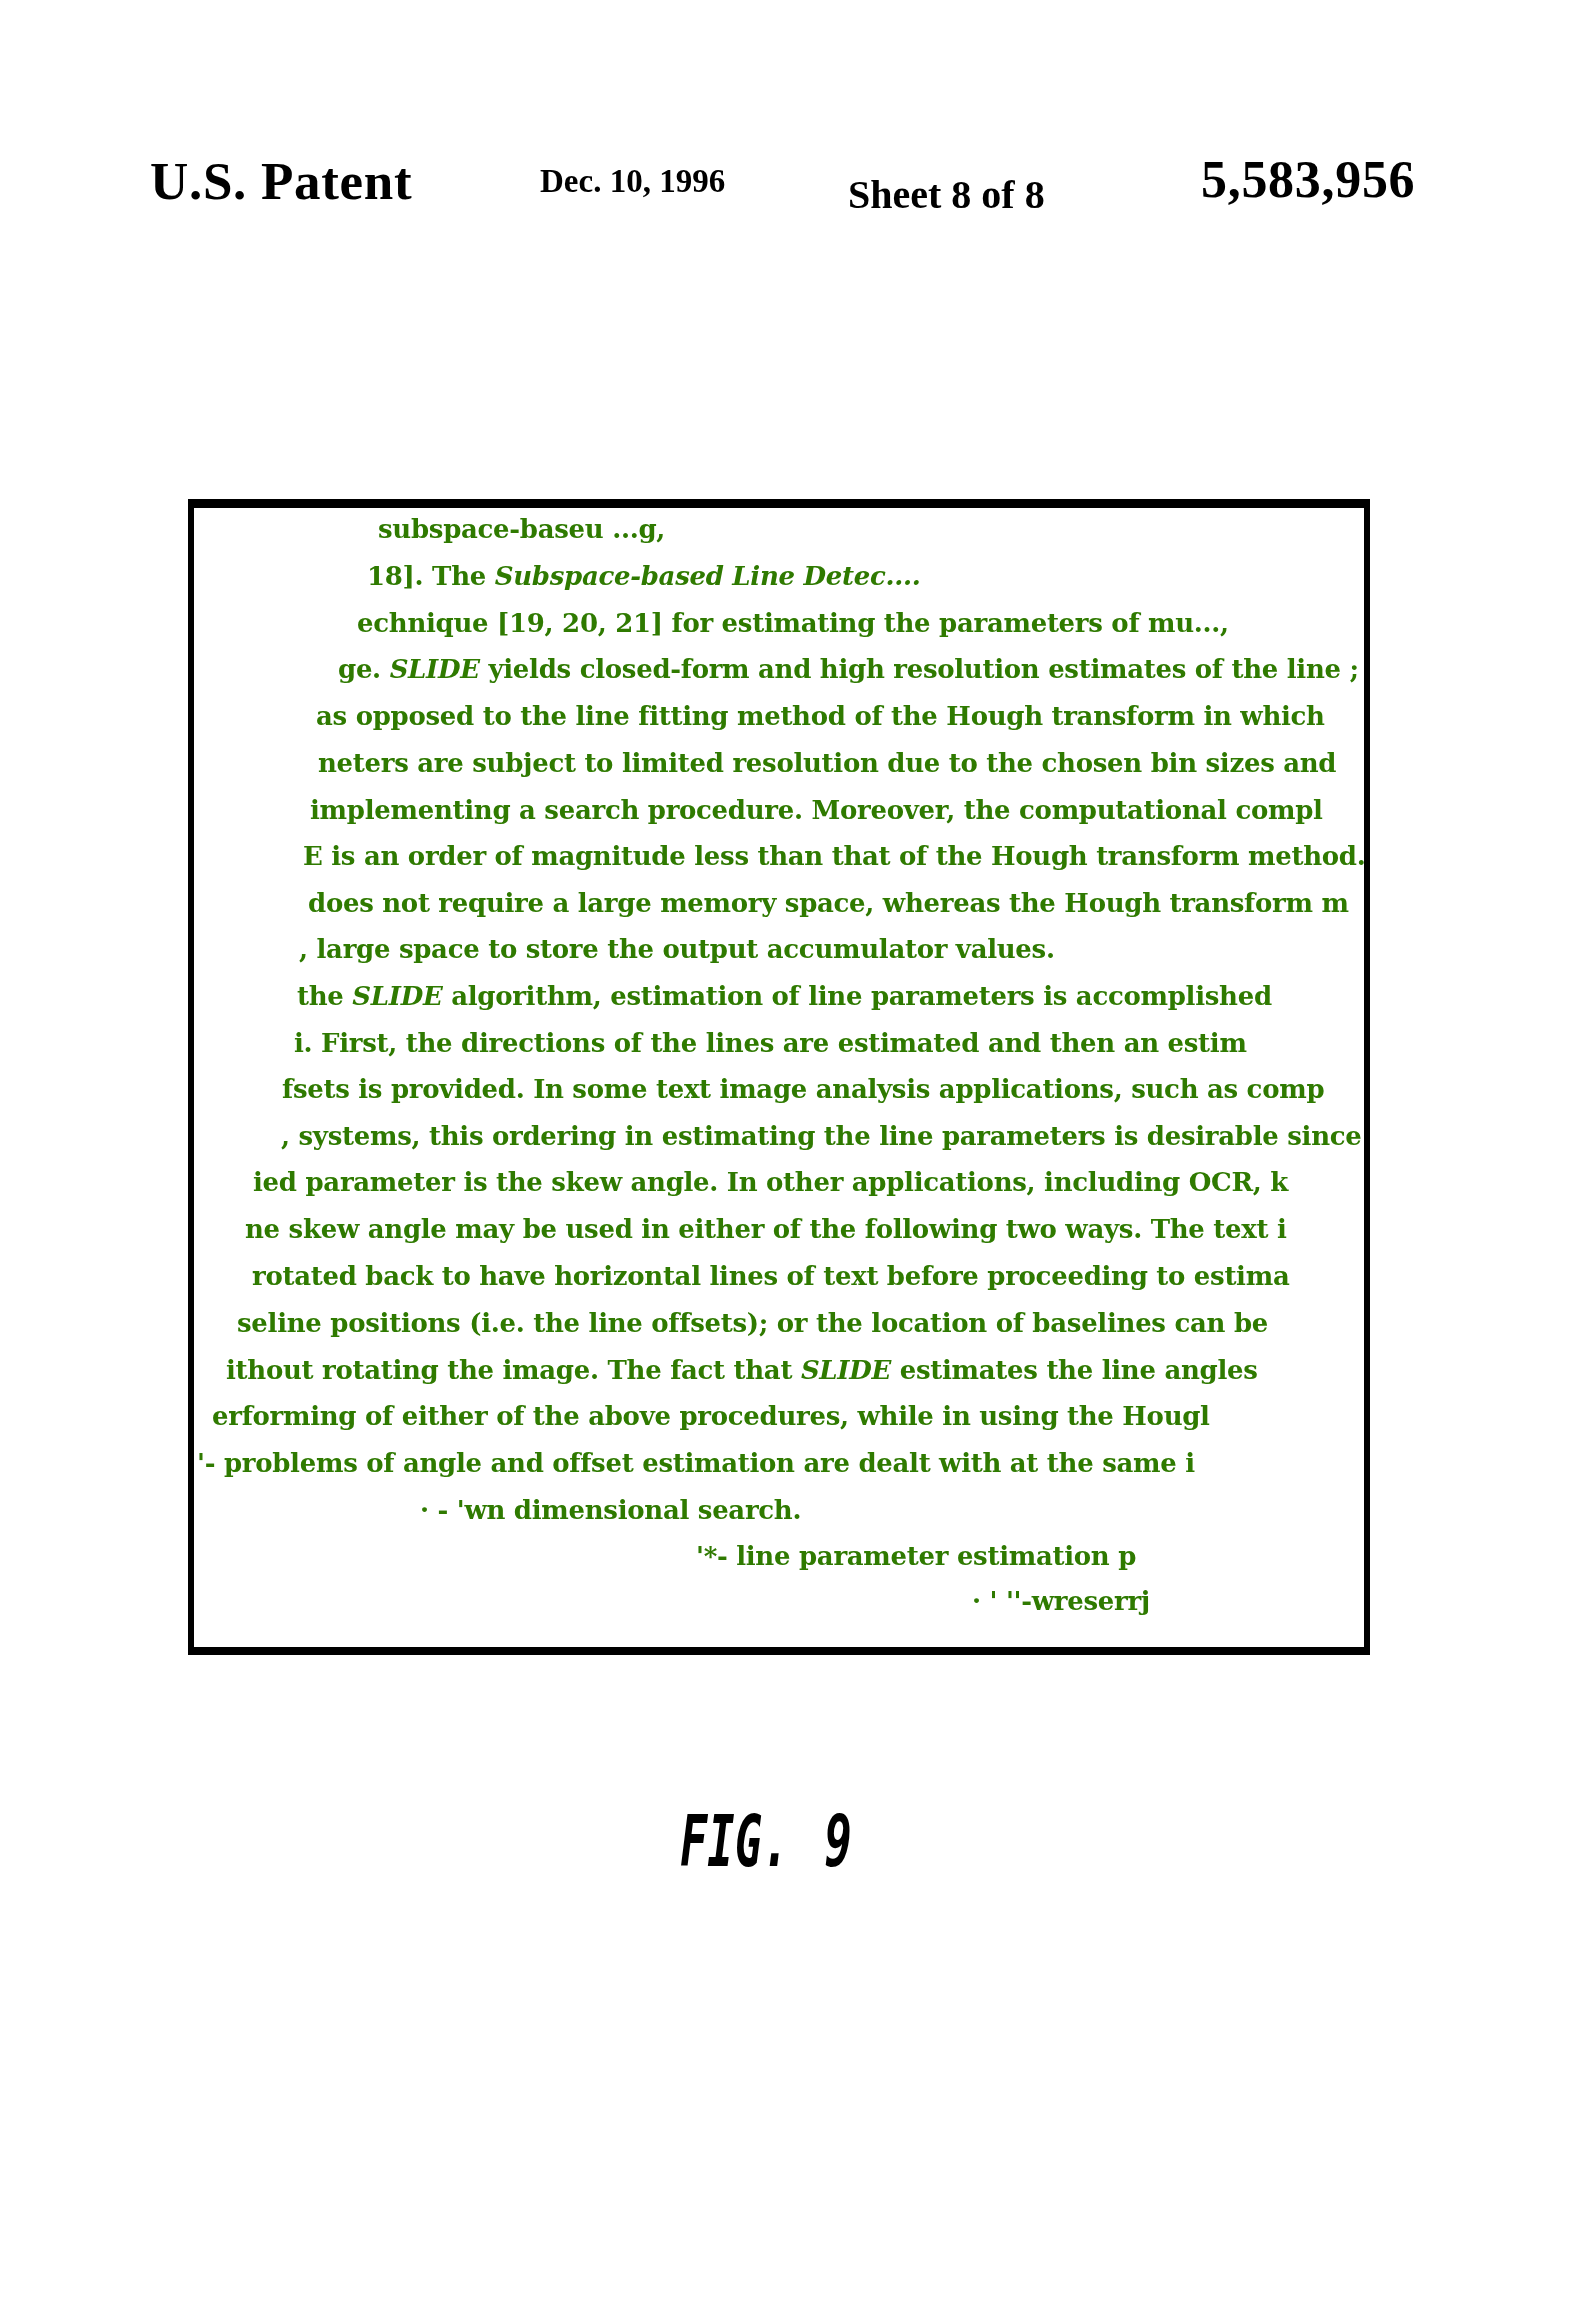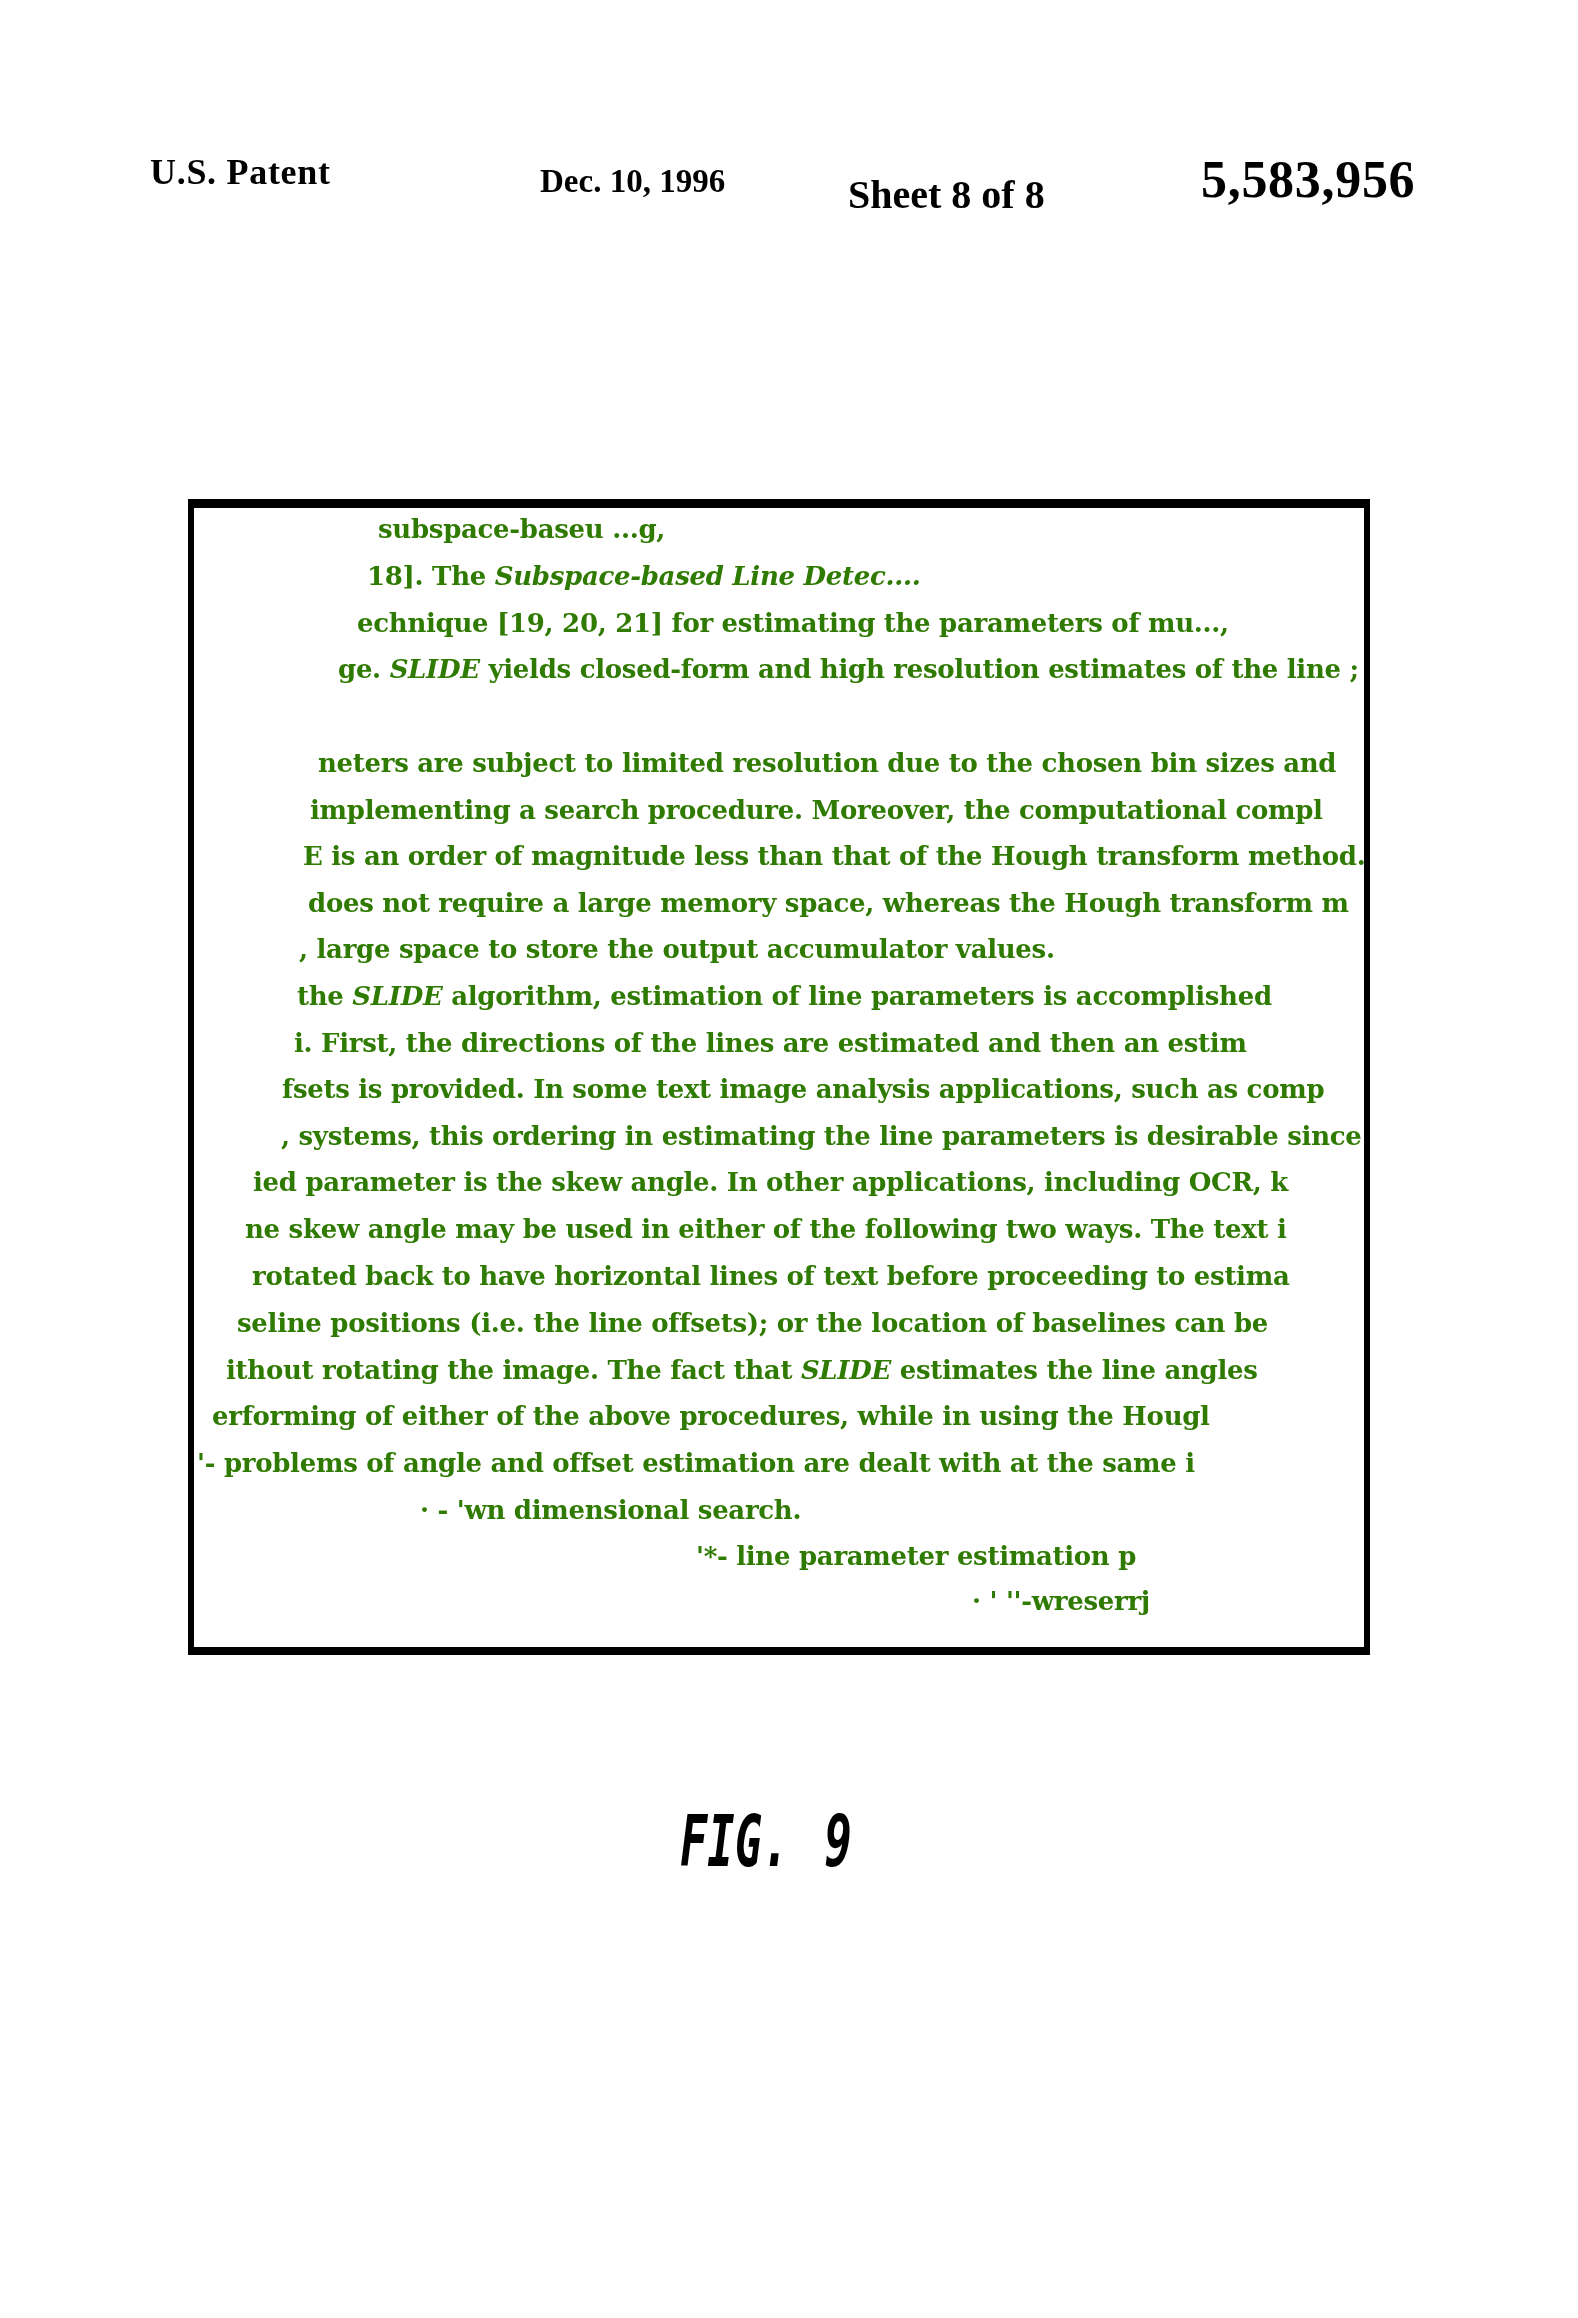--- a/index.html
+++ b/index.html
@@ -8,21 +8,21 @@
     width: 1578px;
     height: 2319px;
     background: #ffffff;
     font-family: "Liberation Serif", serif;
     color: #000;
     overflow: hidden;
   }
 
   
   .hdr { position: absolute; white-space: nowrap; font-weight: bold; color: #000; }
-  .hdr-title   { left: 150px;  top: 151px; font-size: 36px; letter-spacing: 0.7px; }
+  .hdr-title   { left: 150px;  top: 151px; font-size: 53px; letter-spacing: 0.7px; }
   .hdr-date    { left: 540px;  top: 163px; font-size: 33px; }
   .hdr-sheet   { left: 848px; top: 171px; font-size: 40px; }
   .hdr-patnum  { left: 1201px; top: 150px; font-size: 52px; letter-spacing: 0.7px; }
 
   
   .figure-box {
     position: absolute;
     left: 188px; top: 499px;
     width: 1182px; height: 1156px;
     box-sizing: border-box;
@@ -71,20 +71,21 @@
   <div class="hdr hdr-date">Dec. 10, 1996</div>
   <div class="hdr hdr-sheet">Sheet 8 of 8</div>
   <div class="hdr hdr-patnum">5,583,956</div>
 
   <div class="figure-box"></div>
   <div class="scan-layer">
       <div class="scan-line" style="left: 378px; top: 514px;"><span>subspace-baseu ...g,</span></div>
       <div class="scan-line" style="left: 367px; top: 561px;"><span>18]. The </span><span class="it">Subspace-based Line Detec....</span></div>
       <div class="scan-line" style="left: 357px; top: 608px;"><span>echnique [19, 20, 21] for estimating the parameters of mu...,</span></div>
       <div class="scan-line" style="left: 338px; top: 654px;"><span>ge. </span><span class="it">SLIDE</span><span> yields closed-form and high resolution estimates of the line ;</span></div>
+      <div class="scan-line" style="left: 316px; top: 701px;"><span>as opposed to the line fitting method of the Hough transform in which</span></div>
       <div class="scan-line" style="left: 318px; top: 748px;"><span>neters are subject to limited resolution due to the chosen bin sizes and</span></div>
       <div class="scan-line" style="left: 310px; top: 795px;"><span>implementing a search procedure. Moreover, the computational compl</span></div>
       <div class="scan-line" style="left: 303px; top: 841px;"><span>E is an order of magnitude less than that of the Hough transform method.</span></div>
       <div class="scan-line" style="left: 308px; top: 888px;"><span>does not require a large memory space, whereas the Hough transform m</span></div>
       <div class="scan-line" style="left: 299px; top: 934px;"><span>, large space to store the output accumulator values.</span></div>
       <div class="scan-line" style="left: 297px; top: 981px;"><span>the </span><span class="it">SLIDE</span><span> algorithm, estimation of line parameters is accomplished</span></div>
       <div class="scan-line" style="left: 294px; top: 1028px;"><span>i.  First, the directions of the lines are estimated and then an estim</span></div>
       <div class="scan-line" style="left: 282px; top: 1074px;"><span>fsets is provided. In some text image analysis applications, such as comp</span></div>
       <div class="scan-line" style="left: 272px; top: 1121px; margin-left: 9px;"><span>, systems, this ordering in estimating the line parameters is desirable since</span></div>
       <div class="scan-line" style="left: 253px; top: 1167px;"><span>ied parameter is the skew angle. In other applications, including OCR, k</span></div>

